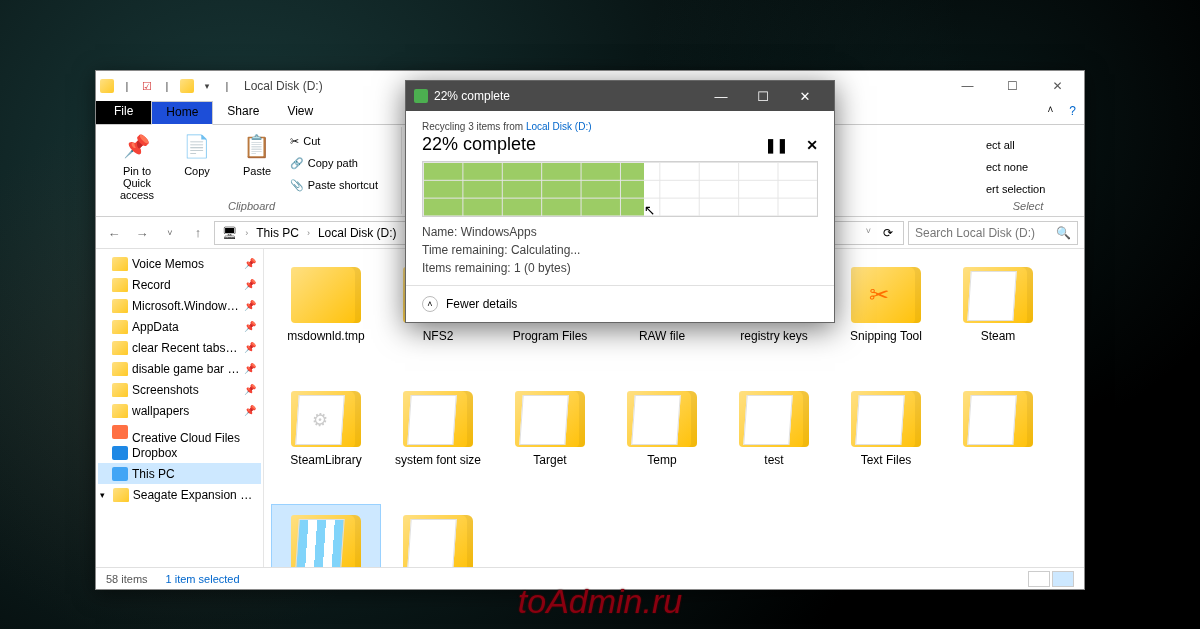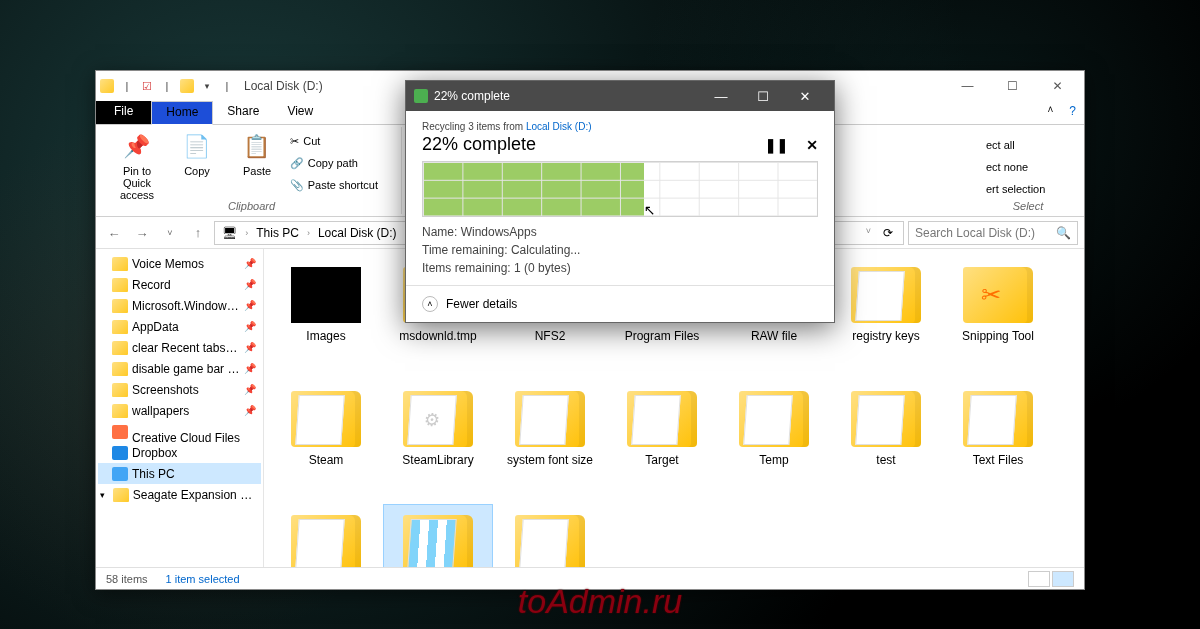--- a/index.html
+++ b/index.html
@@ -243,24 +243,20 @@
           <span style="overflow: hidden; text-overflow: ellipsis;">This PC</span>
         </div>
         <div class="node">
           <span style="font-size: 9px; margin-left: -12px; width: 10px;">▾</span>
           <span class="ficon drive"></span>
           <span style="overflow: hidden; text-overflow: ellipsis;">Seagate Expansion Drive (</span>
         </div>
       </div>
     <div class="content" id="content">
         <div class="item">
-          <div class="folder black"></div>
-          <div>Images</div>
-        </div>
-        <div class="item">
           <div class="folder open"></div>
           <div>msdownld.tmp</div>
         </div>
         <div class="item">
           <div class="folder "></div>
           <div>NFS2</div>
         </div>
         <div class="item">
           <div class="folder special"></div>
           <div>Program Files</div>

